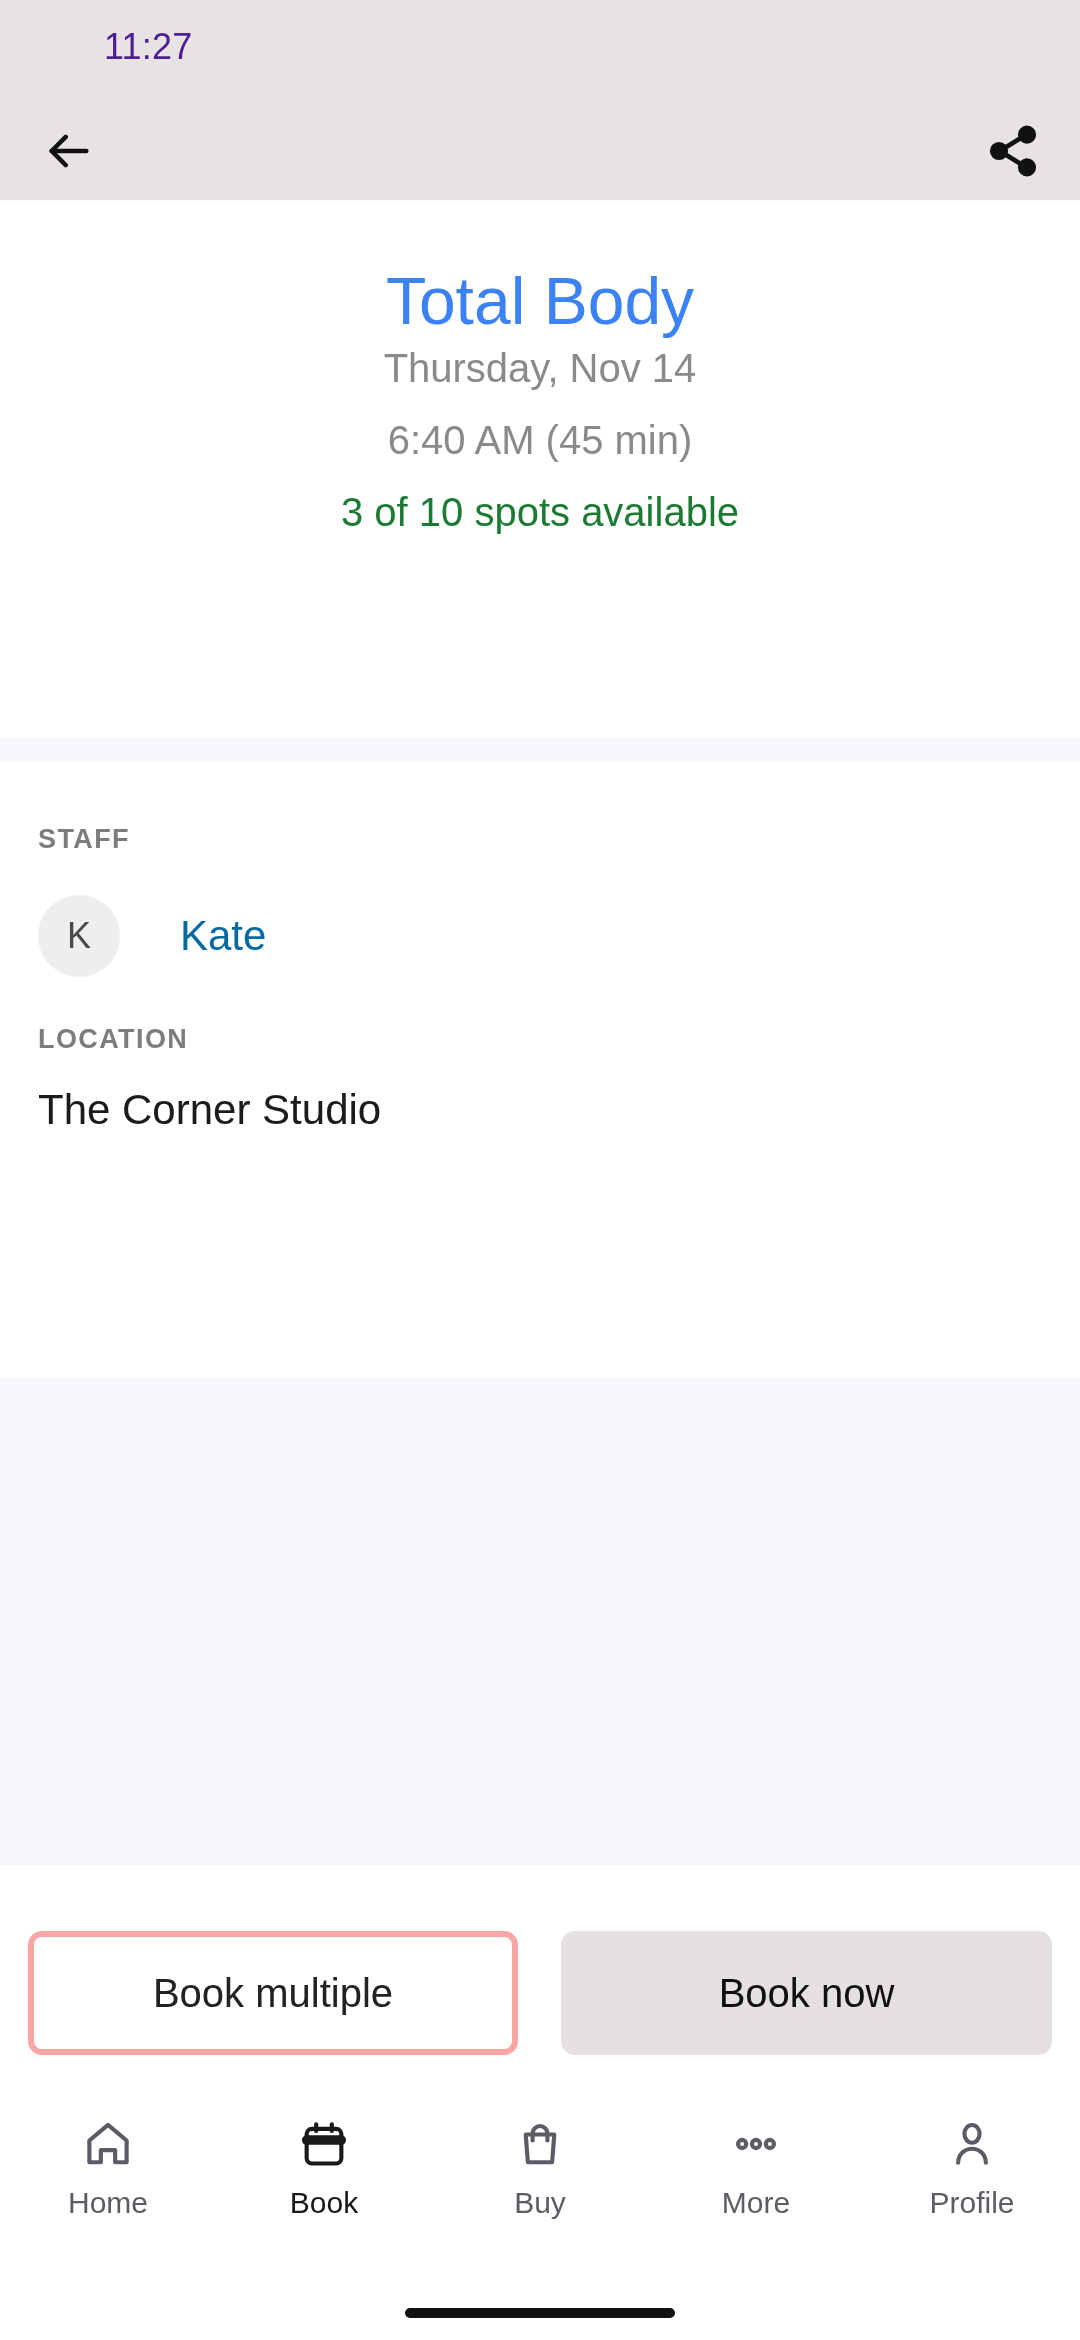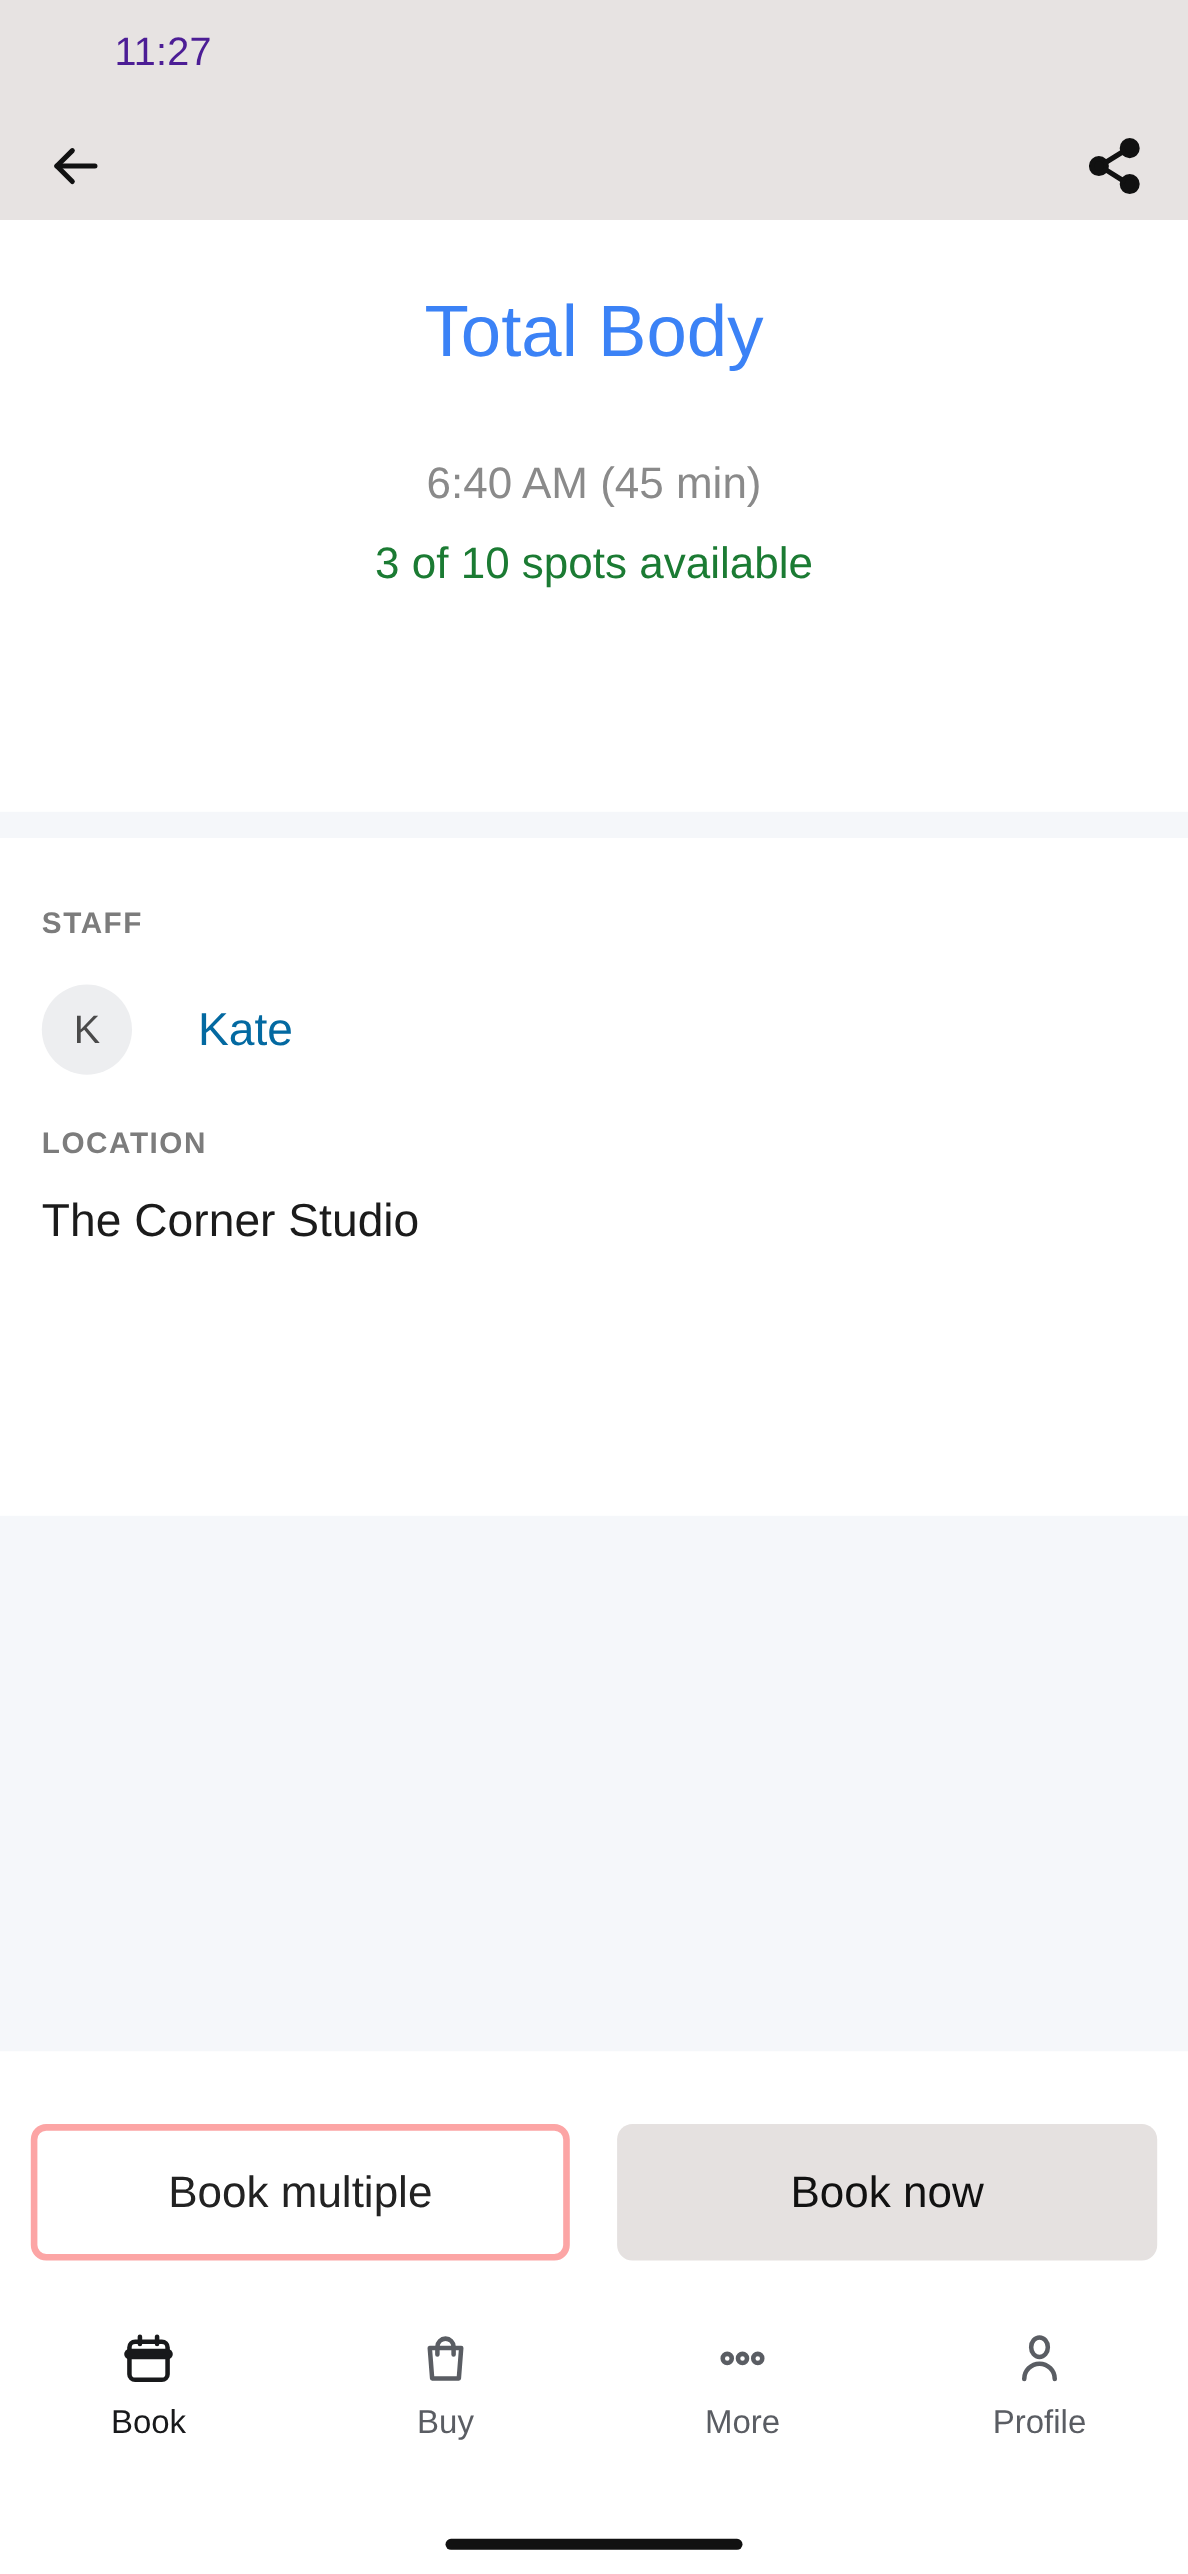--- a/index.html
+++ b/index.html
@@ -291,20 +291,21 @@
           <line x1="8.6" y1="13.4" x2="15.5" y2="17.7"></line>
         </svg>
       </span>
     </div>
 
   </div>
 </div>
 
 <div class="hero">
   <div class="class-name">Total Body</div>
+  <div class="class-date">Thursday, Nov 14</div>
   <div class="class-time">6:40 AM (45 min)</div>
   <div class="class-spots">3 of 10 spots available</div>
 </div>
 
 <div class="band"></div>
 
 <div class="details">
 
   <div class="section-label label-staff">STAFF</div>
 
@@ -321,20 +322,28 @@
 
 <div class="filler"></div>
 
 <div class="actions">
   <div class="btn btn-secondary">Book multiple</div>
   <div class="btn btn-primary">Book now</div>
 </div>
 
 <div class="bottomnav">
 
+  <div class="navitem">
+    <div class="navicon">
+      <svg width="52" height="52" viewBox="0 0 24 24" fill="none" stroke="#5a5d63" stroke-width="1.9" stroke-linecap="round" stroke-linejoin="round">
+        <path d="M3.4 10.4 12 3.2l8.6 7.2V20.4h-5.3v-5.6H8.7v5.6H3.4z"></path>
+      </svg>
+    </div>
+    <div class="navlabel">Home</div>
+  </div>
 
   <div class="navitem active">
     <div class="navicon">
       <svg width="52" height="52" viewBox="0 0 24 24" fill="none" stroke="#18191b" stroke-width="1.9" stroke-linecap="round" stroke-linejoin="round">
         <rect x="4" y="5" width="16" height="16" rx="2.4"></rect>
         <path d="M4 10.2h16" stroke-width="4.4"></path>
         <line x1="8.4" y1="2.9" x2="8.4" y2="6"></line>
         <line x1="15.6" y1="2.9" x2="15.6" y2="6"></line>
       </svg>
     </div>

